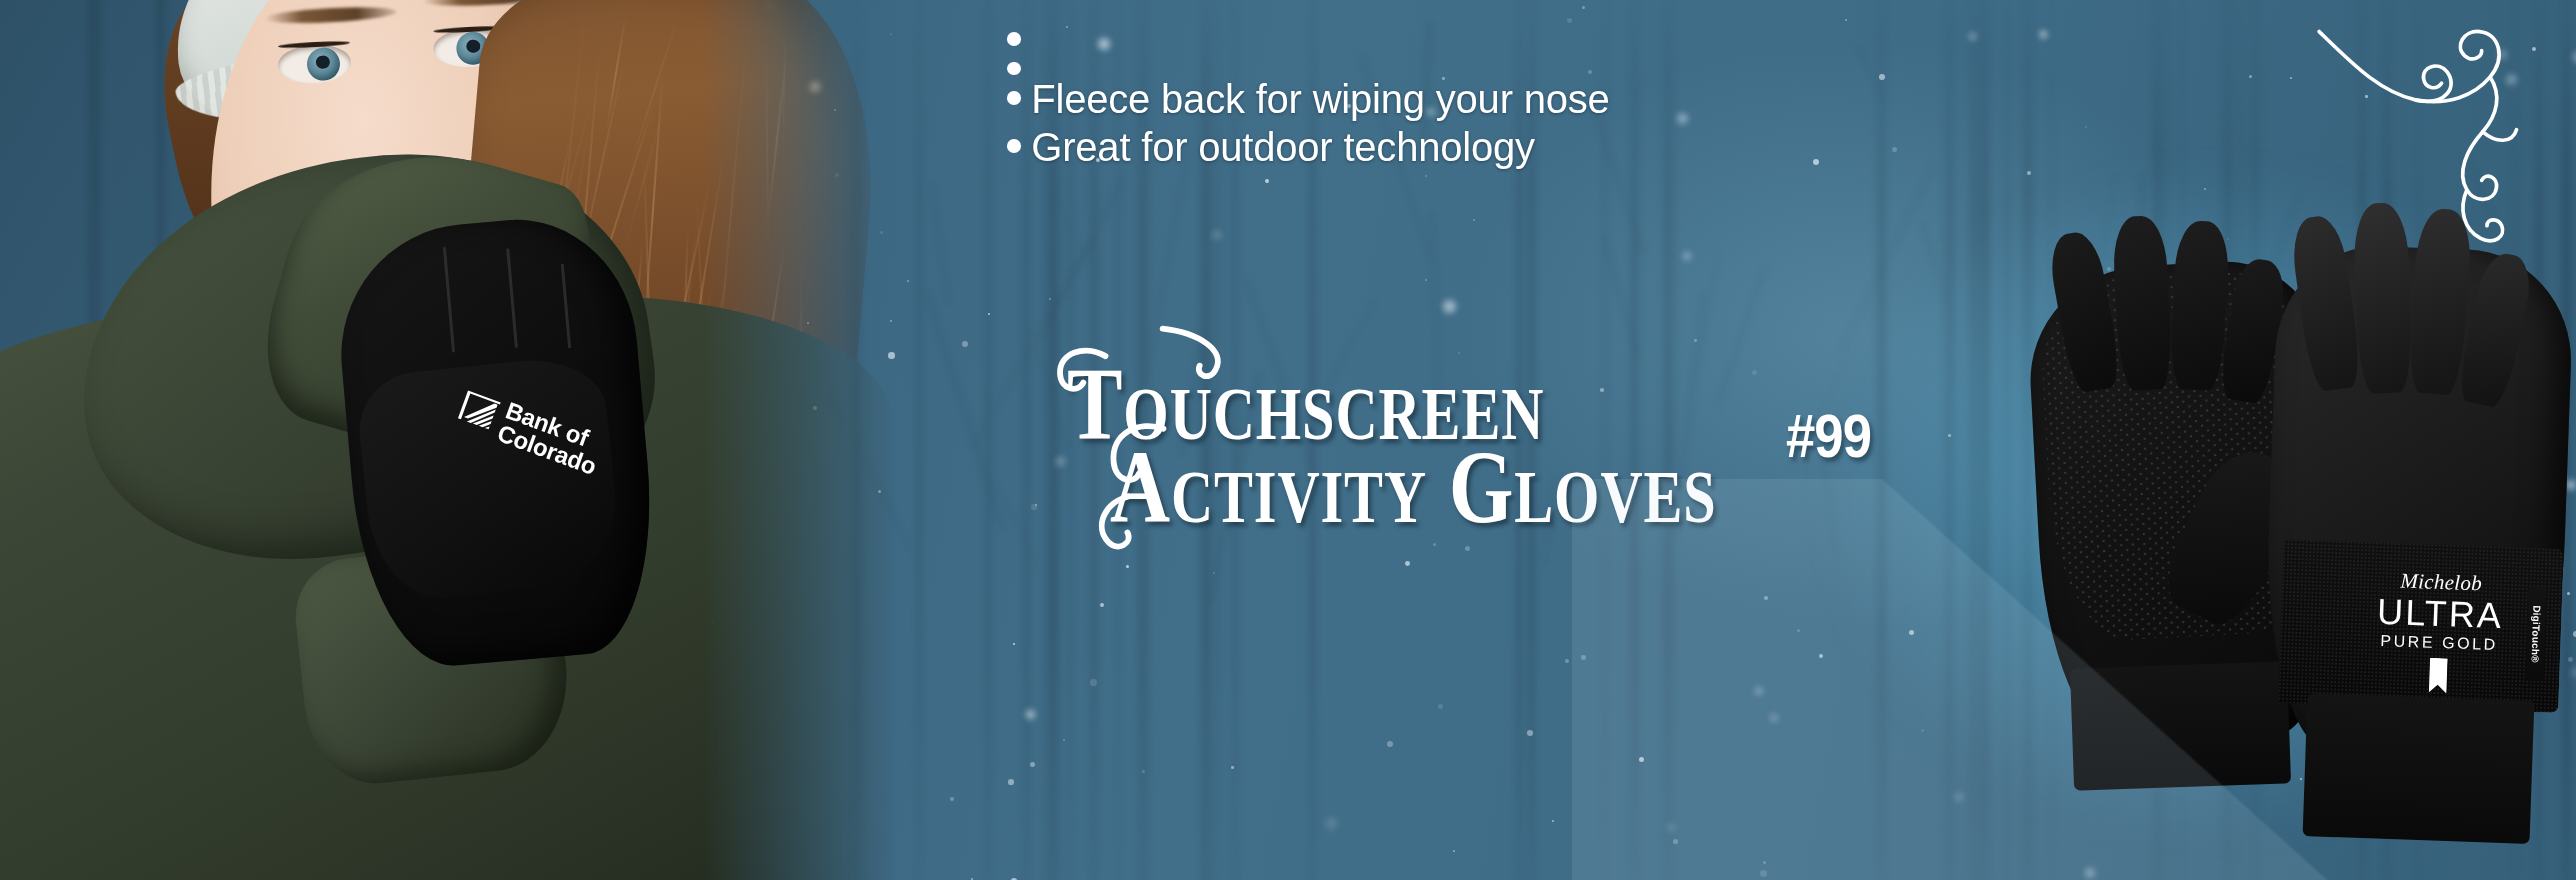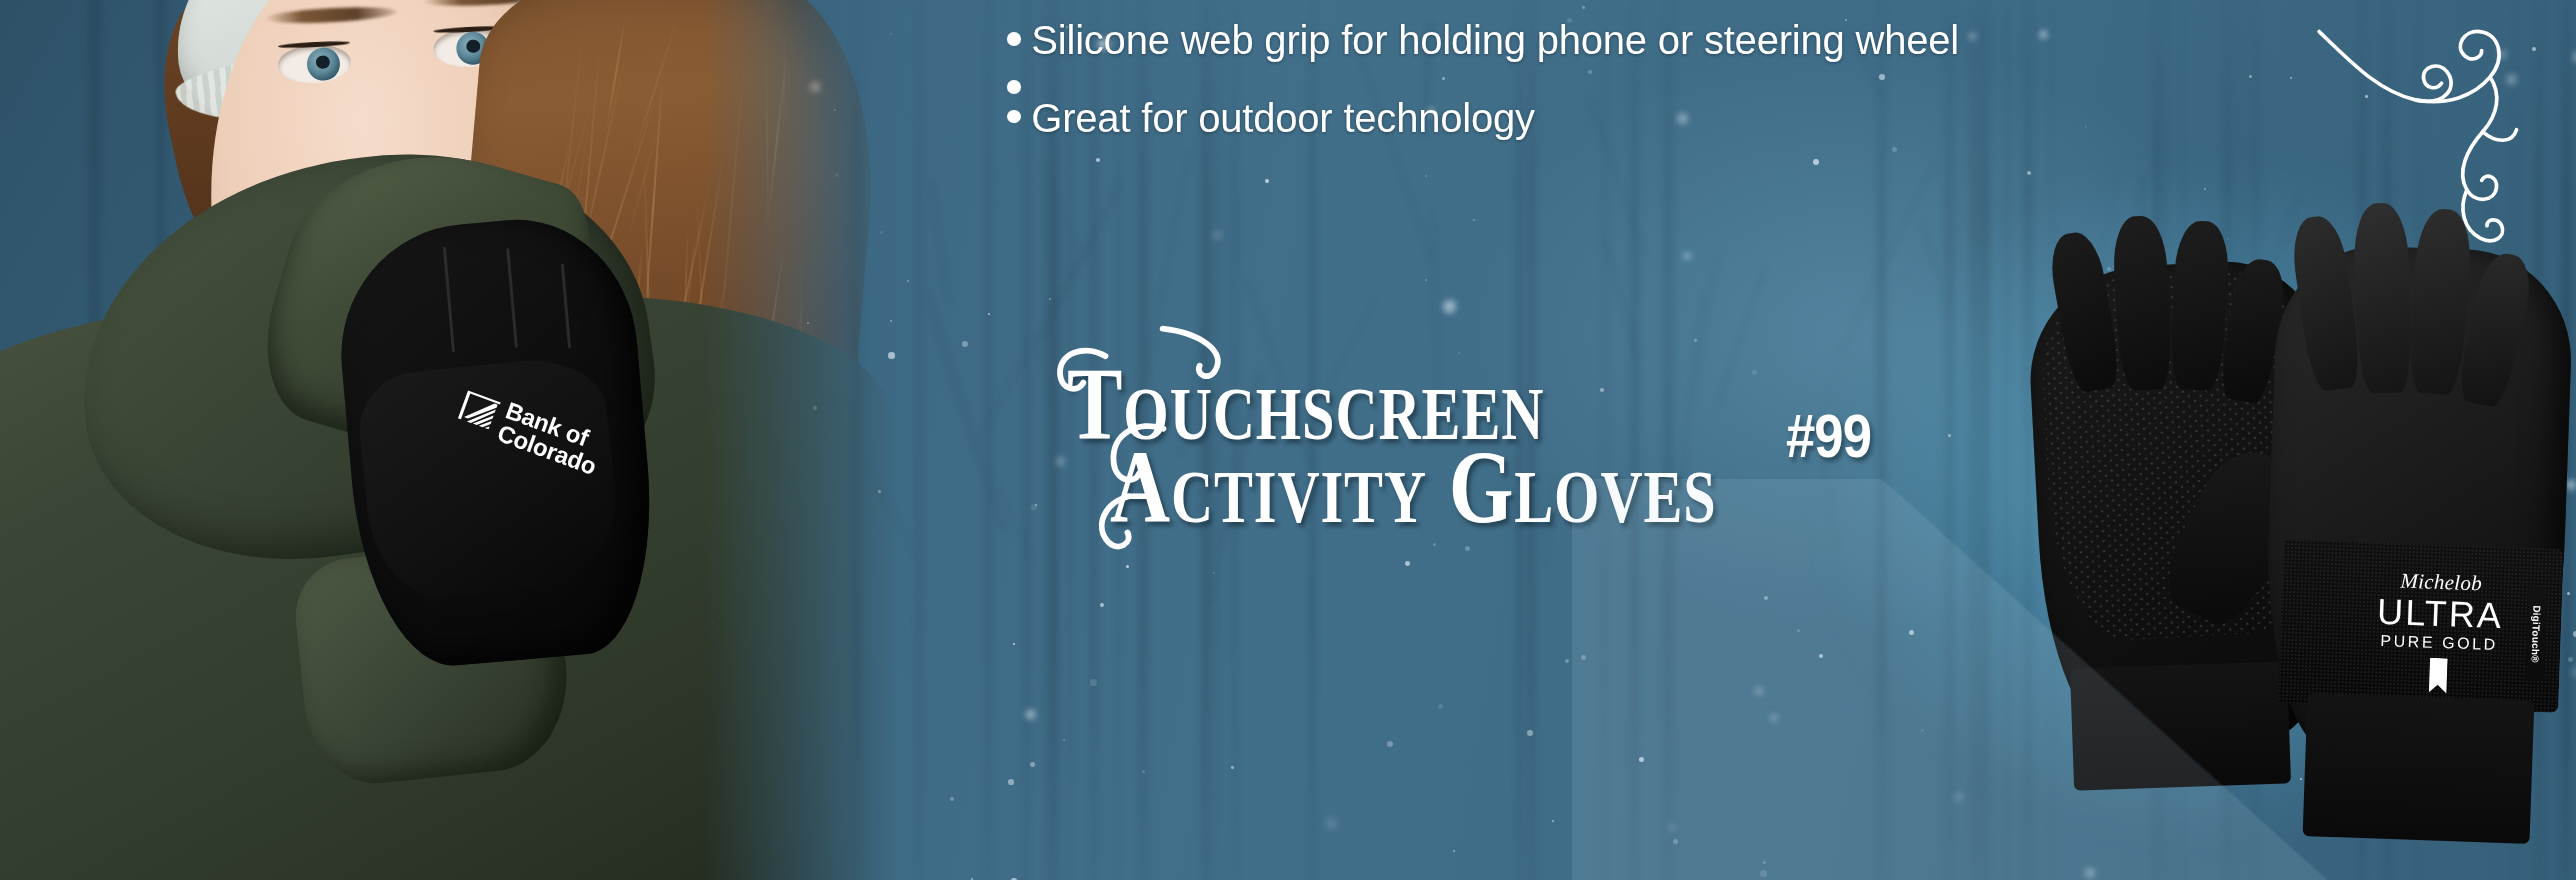--- a/index.html
+++ b/index.html
@@ -689,24 +689,27 @@
       <div class="boc-text">
         <div>Bank of</div>
         <div>Colorado</div>
       </div>
     </div>
   </div>
 
   <div class="bullets">
     <div class="bullet">
       <span class="dot"></span>
-      <span>Silicone web grip for holding phone or steering wheel</span>
     </div>
     <div class="bullet">
       <span class="dot"></span>
+    </div>
+    <div class="bullet">
+      <span class="dot"></span>
+      <span>Fleece back for wiping your nose</span>
     </div>
     <div class="bullet">
       <span class="dot"></span>
       <span>Great for outdoor technology</span>
     </div>
   </div>
 
   <div class="headline">
 
     <div class="hl-row r2">

